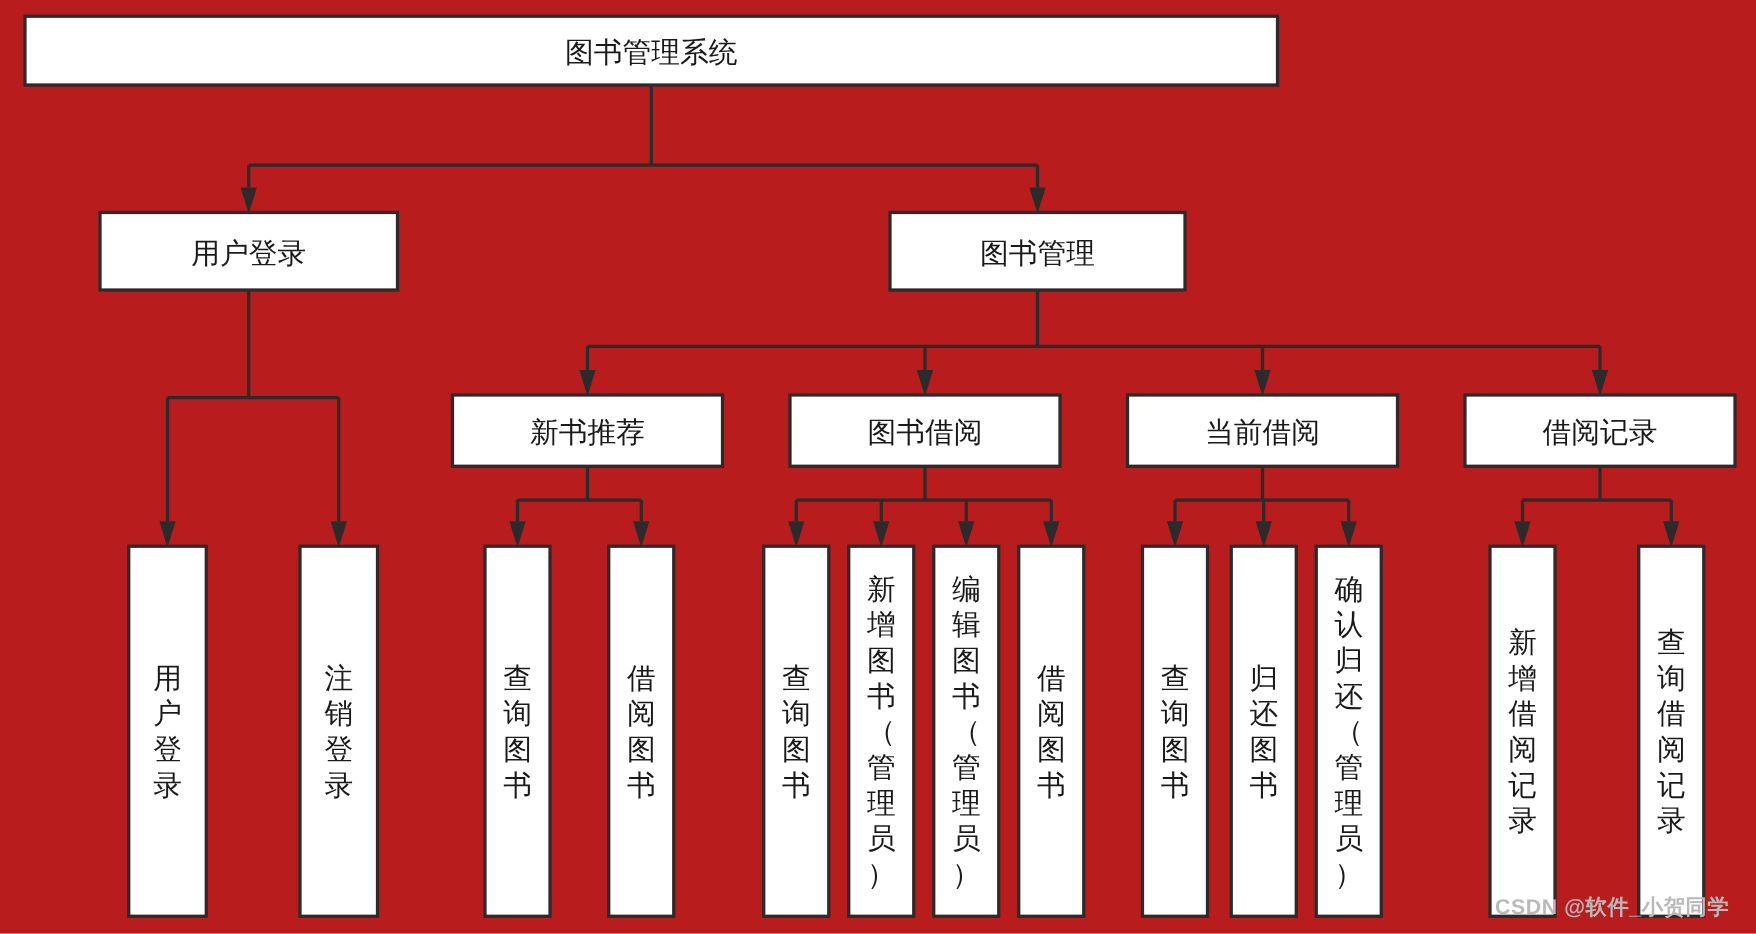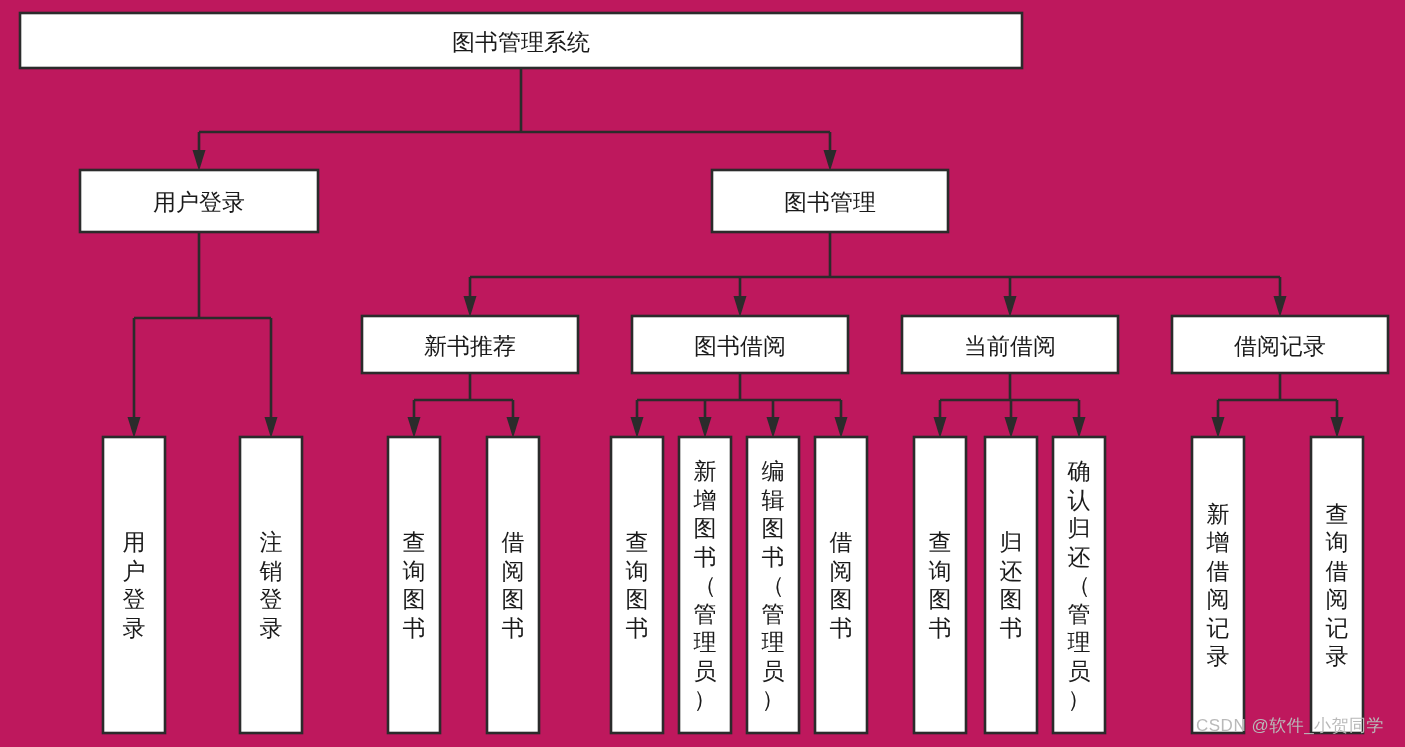--- a/index.html
+++ b/index.html
@@ -7,21 +7,21 @@
     padding: 0;
     background: #ffffff;
   }
   body {
     font-family: "Liberation Sans", "DejaVu Sans", sans-serif;
   }
   #canvas-wrap {
     position: relative;
     width: 1405px;
     height: 747px;
-    background: #be185d;
+    background: #b91c1c;
     overflow: hidden;
   }
   svg#diagram {
     position: absolute;
     left: 0;
     top: 0;
     width: 1405px;
     height: 747px;
     display: block;
   }
@@ -213,14 +213,14 @@
         <g>
           <rect class="node-box" x="1192" y="437" width="52" height="296"></rect>
           <text class="node-label-v-char" x="1218" y="513.75"><tspan x="1218" dy="0">新</tspan><tspan x="1218" dy="28.5">增</tspan><tspan x="1218" dy="28.5">借</tspan><tspan x="1218" dy="28.5">阅</tspan><tspan x="1218" dy="28.5">记</tspan><tspan x="1218" dy="28.5">录</tspan></text>
         </g>
         <g>
           <rect class="node-box" x="1311" y="437" width="52" height="296"></rect>
           <text class="node-label-v-char" x="1337" y="513.75"><tspan x="1337" dy="0">查</tspan><tspan x="1337" dy="28.5">询</tspan><tspan x="1337" dy="28.5">借</tspan><tspan x="1337" dy="28.5">阅</tspan><tspan x="1337" dy="28.5">记</tspan><tspan x="1337" dy="28.5">录</tspan></text>
         </g>
       </g>
   </svg>
-  <div class="watermark-text" style="left: 1196px; top: 714px;">CSDN @软件_小贺同学</div>
+  <div class="watermark-text" style="left: 1196px; top: 714px; font-weight: bold;">CSDN @软件_小贺同学</div>
 </div>
 
 </body></html>

